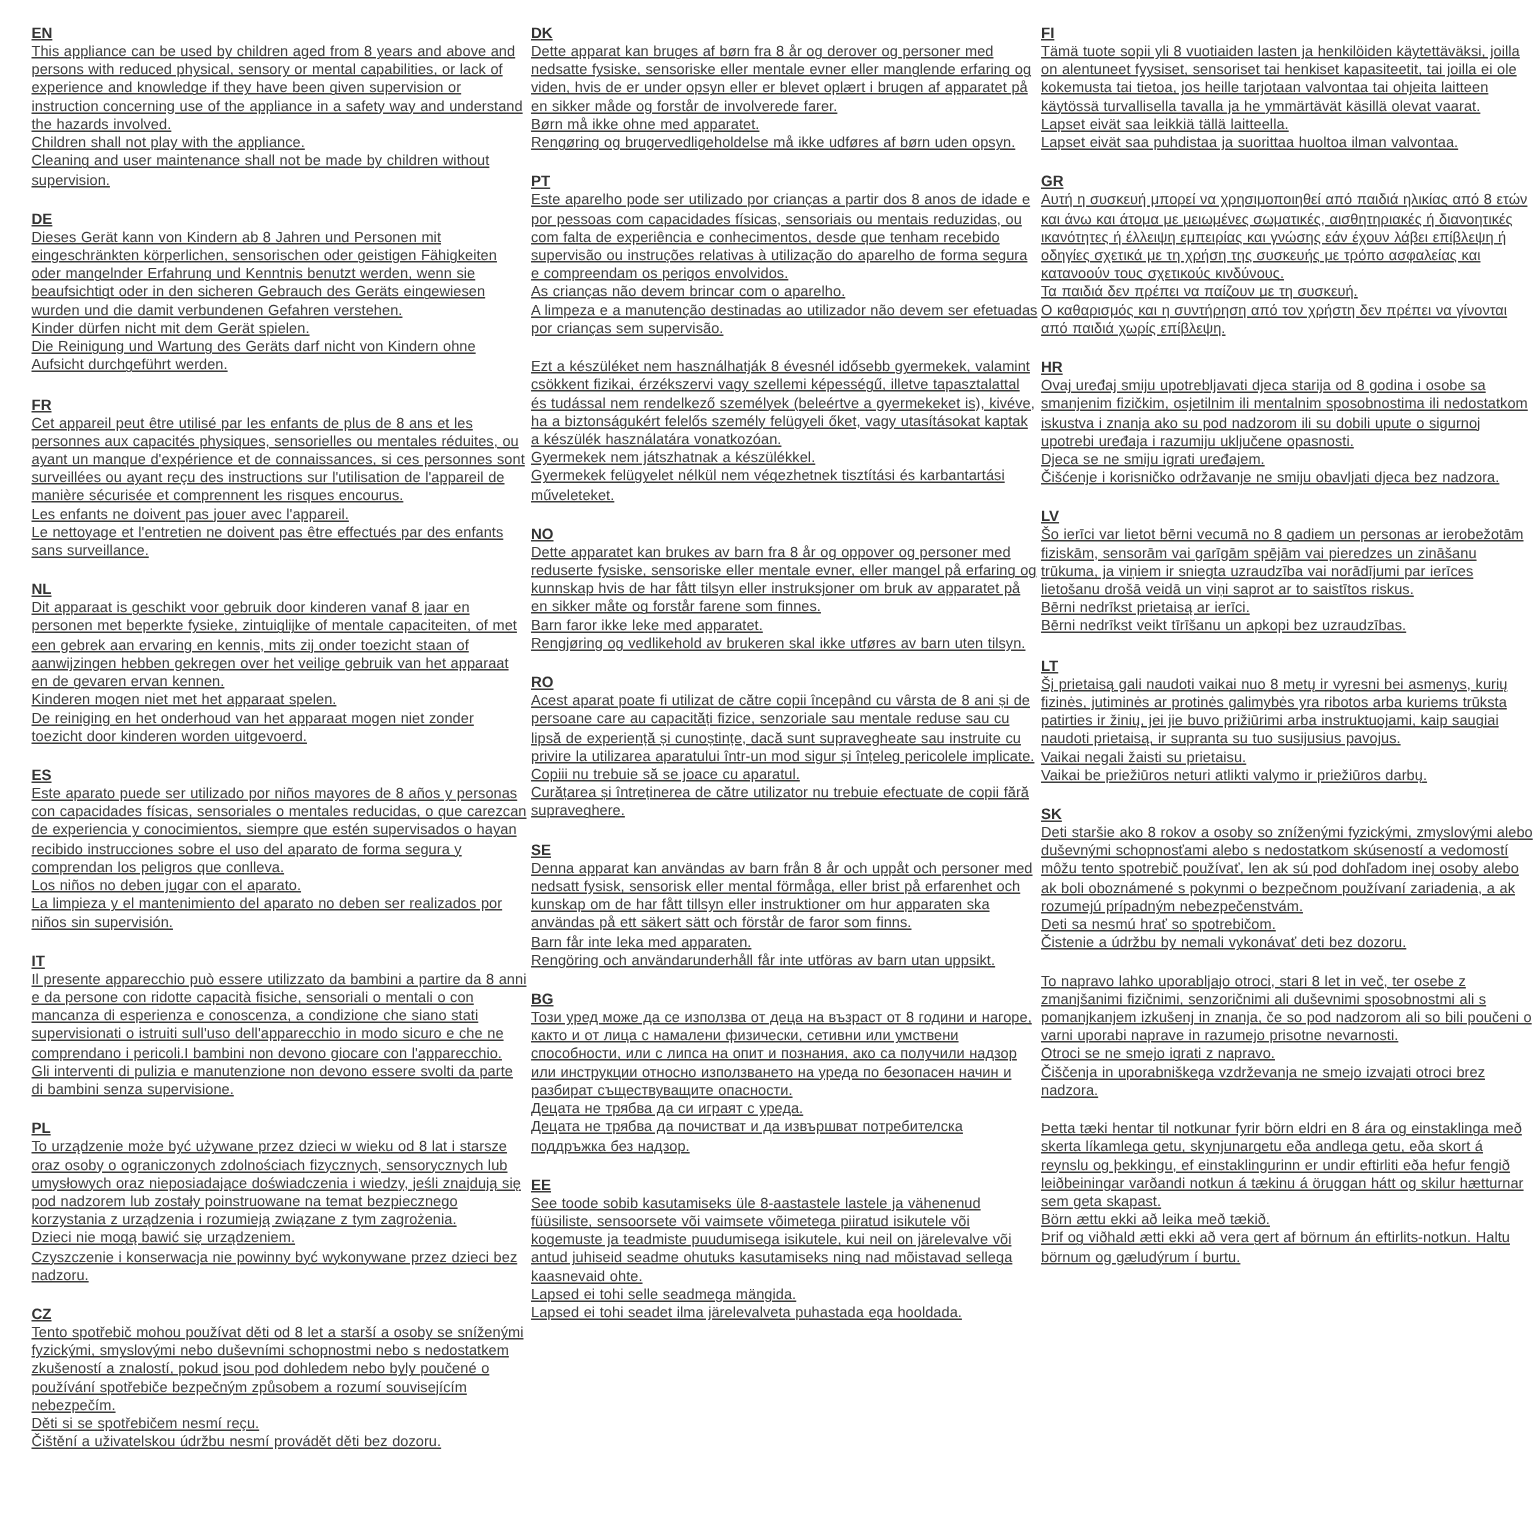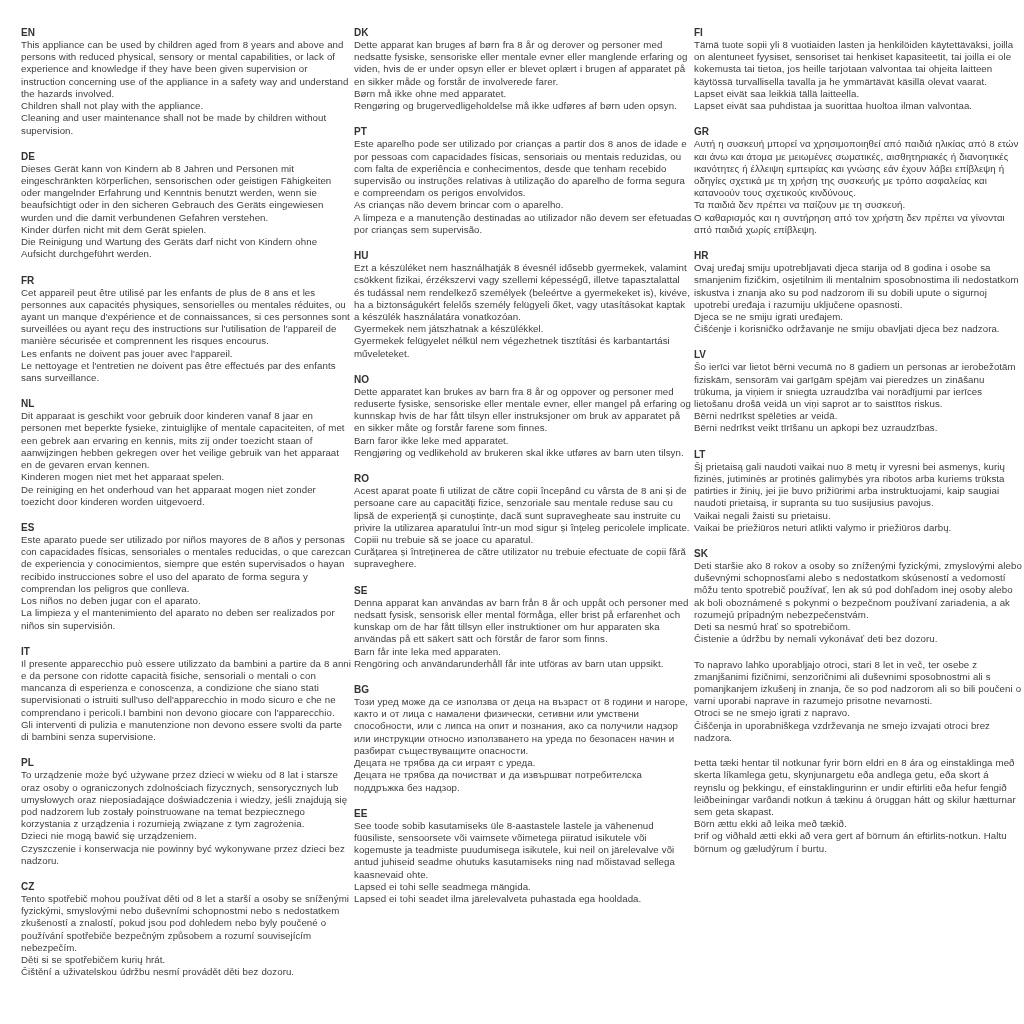--- a/index.html
+++ b/index.html
@@ -11,21 +11,21 @@
   }
   .page {
     box-sizing: border-box;
     width: 1024px; height: 1024px;
     padding: 14px 6px 0 21px;
     display: grid;
     grid-template-columns: 331px 338px 328px;
     column-gap: 2px;
   }
   .col { min-width: 0; }
-  .lang-section { margin: 12px 0 13px 0; }
+  .lang-section { margin: 2px 0 13px 0; text-decoration: underline; }
   .lang-code {
     font-weight: bold;
     font-size: 10px;
     line-height: 1.3;
     color: #333333;
   }
   .lang-body { }
   .para {
     font-size: 9.7px;
     line-height: 1.26;
@@ -97,21 +97,21 @@
           <div class="para">To urządzenie może być używane przez dzieci w wieku od 8 lat i starsze oraz osoby o ograniczonych zdolnościach fizycznych, sensorycznych lub umysłowych oraz nieposiadające doświadczenia i wiedzy, jeśli znajdują się pod nadzorem lub zostały poinstruowane na temat bezpiecznego korzystania z urządzenia i rozumieją związane z tym zagrożenia.</div>
           <div class="para">Dzieci nie mogą bawić się urządzeniem.</div>
           <div class="para">Czyszczenie i konserwacja nie powinny być wykonywane przez dzieci bez nadzoru.</div>
         </div>
   </section>
 
   <section class="lang-section">
     <div class="lang-code">CZ</div>
     <div class="lang-body">
           <div class="para">Tento spotřebič mohou používat děti od 8 let a starší a osoby se sníženými fyzickými, smyslovými nebo duševními schopnostmi nebo s nedostatkem zkušeností a znalostí, pokud jsou pod dohledem nebo byly poučené o používání spotřebiče bezpečným způsobem a rozumí souvisejícím nebezpečím.</div>
-          <div class="para">Děti si se spotřebičem kurių hrát.</div>
+          <div class="para">Děti si se spotřebičem nesmí reçu.</div>
           <div class="para">Čištění a uživatelskou údržbu nesmí provádět děti bez dozoru.</div>
         </div>
   </section>
 </div>
   <div class="col">
   <section class="lang-section">
     <div class="lang-code">DK</div>
     <div class="lang-body">
           <div class="para">Dette apparat kan bruges af børn fra 8 år og derover og personer med nedsatte fysiske, sensoriske eller mentale evner eller manglende erfaring og viden, hvis de er under opsyn eller er blevet oplært i brugen af apparatet på en sikker måde og forstår de involverede farer.</div>
           <div class="para">Børn må ikke ohne med apparatet.</div>
@@ -122,21 +122,20 @@
   <section class="lang-section">
     <div class="lang-code">PT</div>
     <div class="lang-body">
           <div class="para">Este aparelho pode ser utilizado por crianças a partir dos 8 anos de idade e por pessoas com capacidades físicas, sensoriais ou mentais reduzidas, ou com falta de experiência e conhecimentos, desde que tenham recebido supervisão ou instruções relativas à utilização do aparelho de forma segura e compreendam os perigos envolvidos.</div>
           <div class="para">As crianças não devem brincar com o aparelho.</div>
           <div class="para">A limpeza e a manutenção destinadas ao utilizador não devem ser efetuadas por crianças sem supervisão.</div>
         </div>
   </section>
 
   <section class="lang-section">
-    <div class="lang-code">HU</div>
     <div class="lang-body">
           <div class="para">Ezt a készüléket nem használhatják 8 évesnél idősebb gyermekek, valamint csökkent fizikai, érzékszervi vagy szellemi képességű, illetve tapasztalattal és tudással nem rendelkező személyek (beleértve a gyermekeket is), kivéve, ha a biztonságukért felelős személy felügyeli őket, vagy utasításokat kaptak a készülék használatára vonatkozóan.</div>
           <div class="para">Gyermekek nem játszhatnak a készülékkel.</div>
           <div class="para">Gyermekek felügyelet nélkül nem végezhetnek tisztítási és karbantartási műveleteket.</div>
         </div>
   </section>
 
   <section class="lang-section">
     <div class="lang-code">NO</div>
     <div class="lang-body">
@@ -207,21 +206,21 @@
           <div class="para">Ovaj uređaj smiju upotrebljavati djeca starija od 8 godina i osobe sa smanjenim fizičkim, osjetilnim ili mentalnim sposobnostima ili nedostatkom iskustva i znanja ako su pod nadzorom ili su dobili upute o sigurnoj upotrebi uređaja i razumiju uključene opasnosti.</div>
           <div class="para">Djeca se ne smiju igrati uređajem.</div>
           <div class="para">Čišćenje i korisničko održavanje ne smiju obavljati djeca bez nadzora.</div>
         </div>
   </section>
 
   <section class="lang-section">
     <div class="lang-code">LV</div>
     <div class="lang-body">
           <div class="para">Šo ierīci var lietot bērni vecumā no 8 gadiem un personas ar ierobežotām fiziskām, sensorām vai garīgām spējām vai pieredzes un zināšanu trūkuma, ja viņiem ir sniegta uzraudzība vai norādījumi par ierīces lietošanu drošā veidā un viņi saprot ar to saistītos riskus.</div>
-          <div class="para">Bērni nedrīkst spēlēties ar veidā.</div>
+          <div class="para">Bērni nedrīkst prietaisą ar ierīci.</div>
           <div class="para">Bērni nedrīkst veikt tīrīšanu un apkopi bez uzraudzības.</div>
         </div>
   </section>
 
   <section class="lang-section">
     <div class="lang-code">LT</div>
     <div class="lang-body">
           <div class="para">Šį prietaisą gali naudoti vaikai nuo 8 metų ir vyresni bei asmenys, kurių fizinės, jutiminės ar protinės galimybės yra ribotos arba kuriems trūksta patirties ir žinių, jei jie buvo prižiūrimi arba instruktuojami, kaip saugiai naudoti prietaisą, ir supranta su tuo susijusius pavojus.</div>
           <div class="para">Vaikai negali žaisti su prietaisu.</div>
           <div class="para">Vaikai be priežiūros neturi atlikti valymo ir priežiūros darbų.</div>

